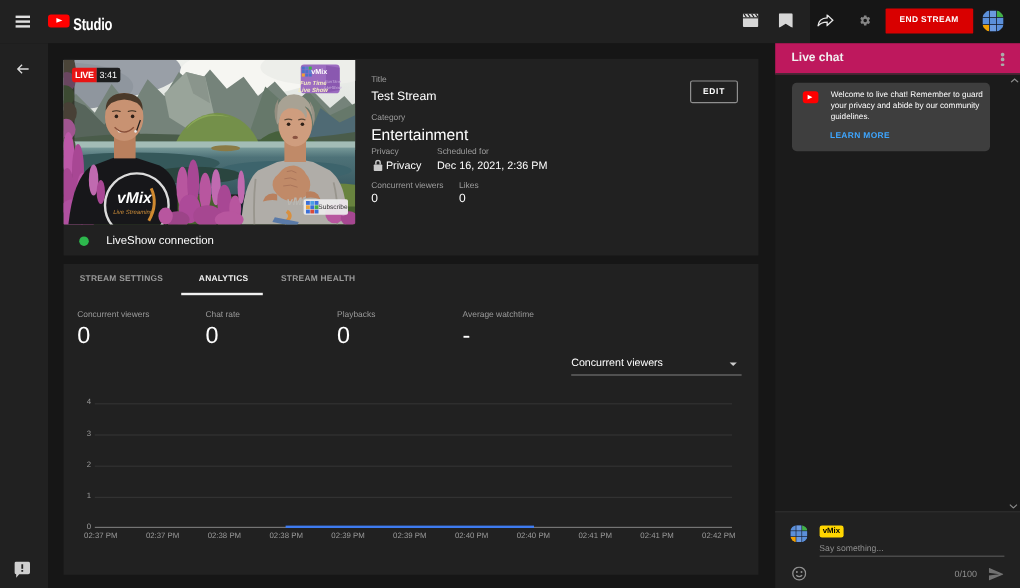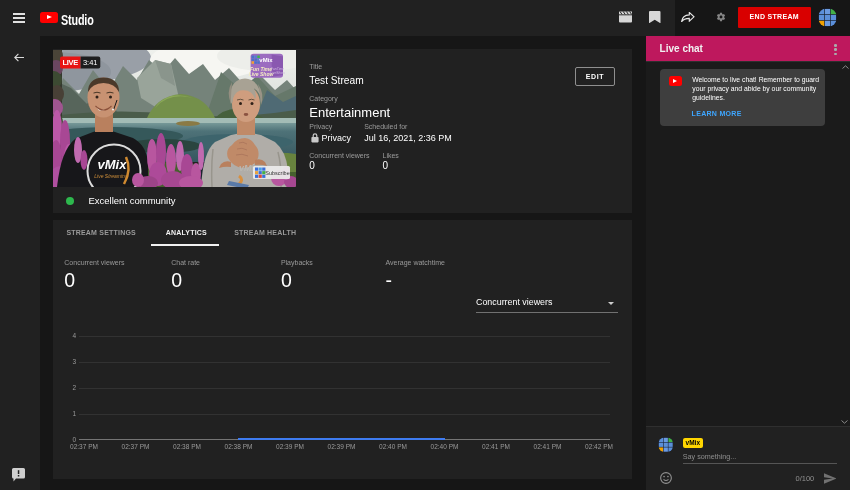--- a/index.html
+++ b/index.html
@@ -300,29 +300,29 @@
   <div class="val" id="title-val" style="left:256.3px;top:25.5px;">Test Stream</div>
   <div class="lbl" style="left:256.3px;top:46px;">Category</div>
   <div class="val" style="left:256.3px;top:56px;font-size:13px;">Entertainment</div>
   <div class="lbl" style="left:256.3px;top:74px;">Privacy</div>
   <div class="lbl" style="left:311.2px;top:74px;">Scheduled for</div>
   <svg class="abs" style="left:257.5px;top:84.4px;" width="8" height="9.8" viewBox="0 0 8 9.8">
     <rect x="0.4" y="4" width="7.2" height="5.4" rx="0.8" fill="#c9c9c9"></rect>
     <path d="M2.2 4 V2.6 a1.8 1.8 0 0 1 3.6 0 V4" stroke="#c9c9c9" stroke-width="1.2" fill="none"></path>
   </svg>
   <div class="val" style="left:268.6px;top:83.8px;">Privacy</div>
-  <div class="val" style="left:311.2px;top:83.8px;">Jul 16, 2021, 2:36 PM</div>
+  <div class="val" style="left:311.2px;top:83.8px;">Dec 16, 2021, 2:36 PM</div>
   <div class="lbl" style="left:256.3px;top:102.5px;">Concurrent viewers</div>
   <div class="lbl" style="left:329.5px;top:102.5px;">Likes</div>
   <div class="val" style="left:256.3px;top:111px;font-size:10px;">0</div>
   <div class="val" style="left:329.5px;top:111px;font-size:10px;">0</div>
   <div id="editbtn">EDIT</div>
 
   <div id="conn-dot"></div>
-  <div id="conn-txt">Excellent community</div>
+  <div id="conn-txt">LiveShow connection</div>
 </div>
 
 <div id="card2">
   <div class="tab" style="left:13.4px;">STREAM SETTINGS</div>
   <div class="tab" style="left:112.7px;color:#f1f1f1;">ANALYTICS</div>
   <div class="tab" style="left:181.2px;">STREAM HEALTH</div>
   <div id="tab-underline"></div>
 
   <div class="mlbl" style="left:11.3px;">Concurrent viewers</div>
   <div class="mlbl" style="left:118.2px;">Chat rate</div>

